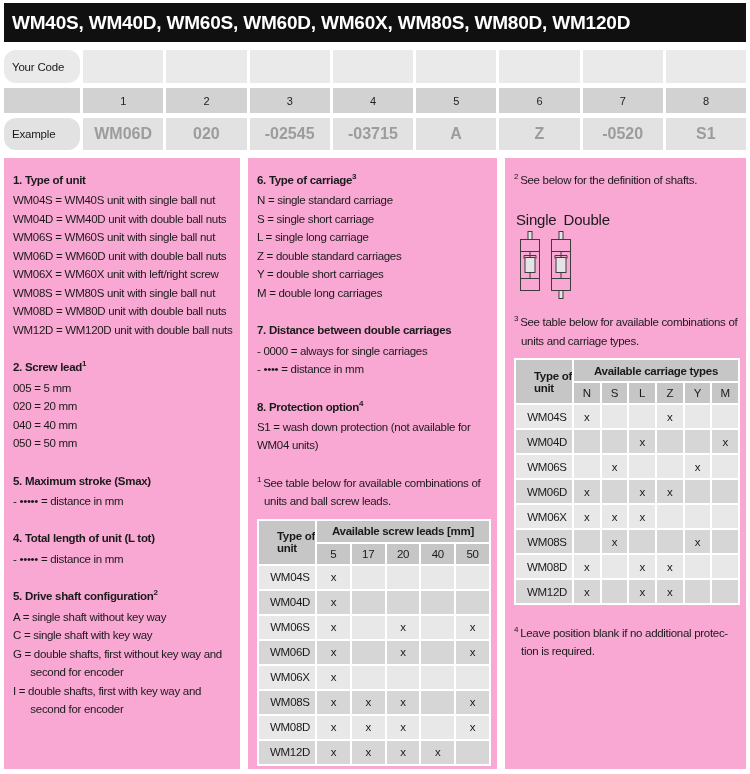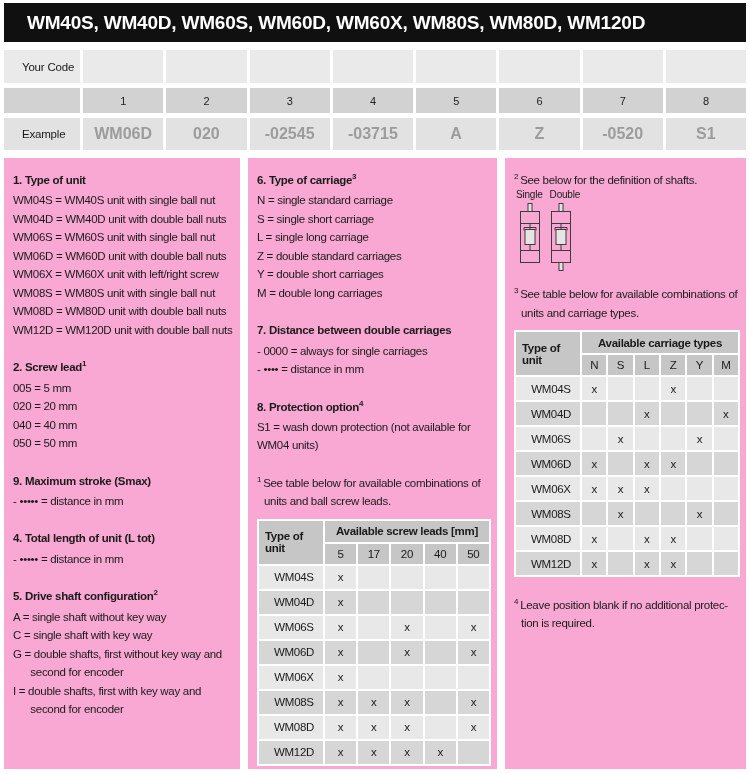--- a/index.html
+++ b/index.html
@@ -2,29 +2,29 @@
 <html><head>
 <meta charset="utf-8">
 <style>
   * { margin:0; padding:0; box-sizing:border-box; }
   html,body { width:750px; height:774px; background:#ffffff;
     font-family:"Liberation Sans","DejaVu Sans",sans-serif; color:#1a1a1a; }
   .page { width:750px; height:774px; padding:3px 4px 0 4px; }
 
   
   .title-bar { height:39px; background:#101010; color:#fff; display:flex; align-items:center;
-    padding-left:23px; font-size:19px; font-weight:bold; letter-spacing:-0.2px; }
+    padding-left:8px; font-size:19px; font-weight:bold; letter-spacing:-0.2px; }
 
   
   .code-table { margin-top:8px; }
   .code-row { display:grid; grid-template-columns:76px repeat(8,1fr); gap:3px; }
   .code-row + .code-row { margin-top:5px; }
   .ct-cell { display:flex; align-items:center; justify-content:center;
     font-size:11.5px; letter-spacing:-0.2px; }
-  .ct-label { justify-content:flex-start; padding-left:18px; }
+  .ct-label { justify-content:flex-start; padding-left:8px;border-radius:12px; }
   .row-yourcode .ct-cell { background:#eaeaea; height:33px; }
   .row-numbers  .ct-cell { background:#d2d2d2; height:25px; font-size:11px; color:#222; }
   .row-example  .ct-cell { background:#e2e2e2; height:32px; }
   .row-example  .ct-val  { font-size:16px; font-weight:bold; color:#9c9c9c; letter-spacing:0; }
 
   
   .content { margin-top:8px; display:grid; grid-template-columns:236px 249px 241px;
     gap:8px; height:611px; }
   .panel { background:#f9a8d4; padding:10px 6px 10px 9px; overflow:hidden; }
 
@@ -33,31 +33,31 @@
     line-height:18.5px; margin-bottom:2px; white-space:nowrap; }
   .heading sup, .footnote sup { font-size:8px; vertical-align:super; }
   .line { font-size:11.5px; letter-spacing:-0.3px; line-height:18.5px; white-space:pre; }
 
   .footnote { font-size:11.5px; letter-spacing:-0.3px; line-height:18.5px;
     padding-left:7px; text-indent:-7px; }
   .footnote sup { margin-right:2px; }
   .mt16 { margin-top:16px; } .mt8 { margin-top:8px; } .mt10 { margin-top:10px; }
 
   
-  .shaft-labels { font-size:10px; letter-spacing:-0.2px; margin:0 0 2px 2px; }
+  .shaft-labels { font-size:15px; letter-spacing:-0.2px; margin:22px 0 2px 2px; }
   .shaft-labels span + span { margin-left:7px; }
   .shaft-figs { display:flex; gap:7px; margin-left:4px; }
   .shaft-figs svg { display:block; }
 
   
   table.avail { width:100%; table-layout:fixed; border-collapse:separate;
     border-spacing:2px; background:#fff; }
   table.avail th, table.avail td { font-size:11.5px; letter-spacing:-0.3px; overflow:hidden; }
   table.avail th { background:#c6c6c6; }
-  table.avail th.corner { width:64px; text-align:left; padding-left:6px; font-weight:bold; }
+  table.avail th.corner { width:56px; text-align:left; padding-left:18px; font-weight:bold; }
   table.avail th.group  { font-weight:bold; height:21px; text-align:center; }
   table.avail th.sub    { font-weight:normal; height:20px; text-align:center; }
   table.avail td { height:23px; }
   table.avail td.unit { text-align:center; padding-left:6px; }
   table.avail td.mark, table.avail td.mark-empty { text-align:center; }
   table.avail tr.light td { background:#e8e8e8; }
   table.avail tr.dark  td { background:#d6d6d6; }
 </style>
 </head>
 <body>
@@ -102,21 +102,21 @@
       <div class="section">
         <div class="heading"><span>2. Screw lead</span><sup>1</sup></div>
         <div>
             <div class="line">005 = 5 mm</div>
             <div class="line">020 = 20 mm</div>
             <div class="line">040 = 40 mm</div>
             <div class="line">050 = 50 mm</div>
           </div>
       </div>
       <div class="section">
-        <div class="heading"><span>9. Maximum stroke (Smax)</span><sup></sup></div>
+        <div class="heading"><span>5. Maximum stroke (Smax)</span><sup></sup></div>
         <div>
             <div class="line">- ••••• = distance in mm</div>
           </div>
       </div>
       <div class="section">
         <div class="heading"><span>4. Total length of unit (L tot)</span><sup></sup></div>
         <div>
             <div class="line">- ••••• = distance in mm</div>
           </div>
       </div>

